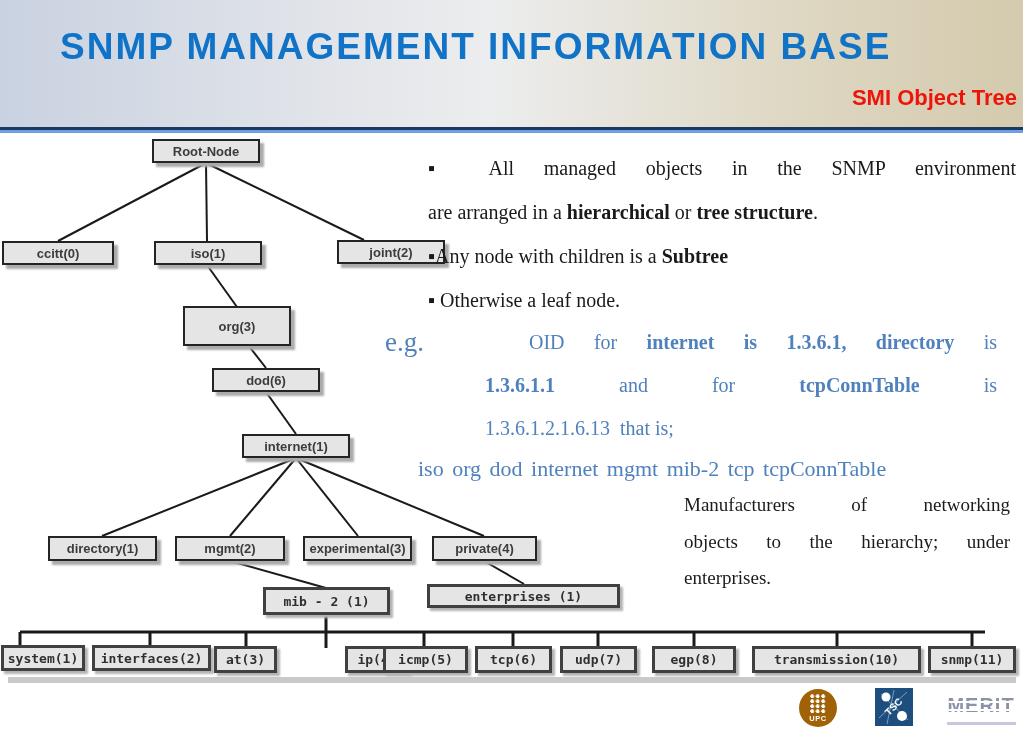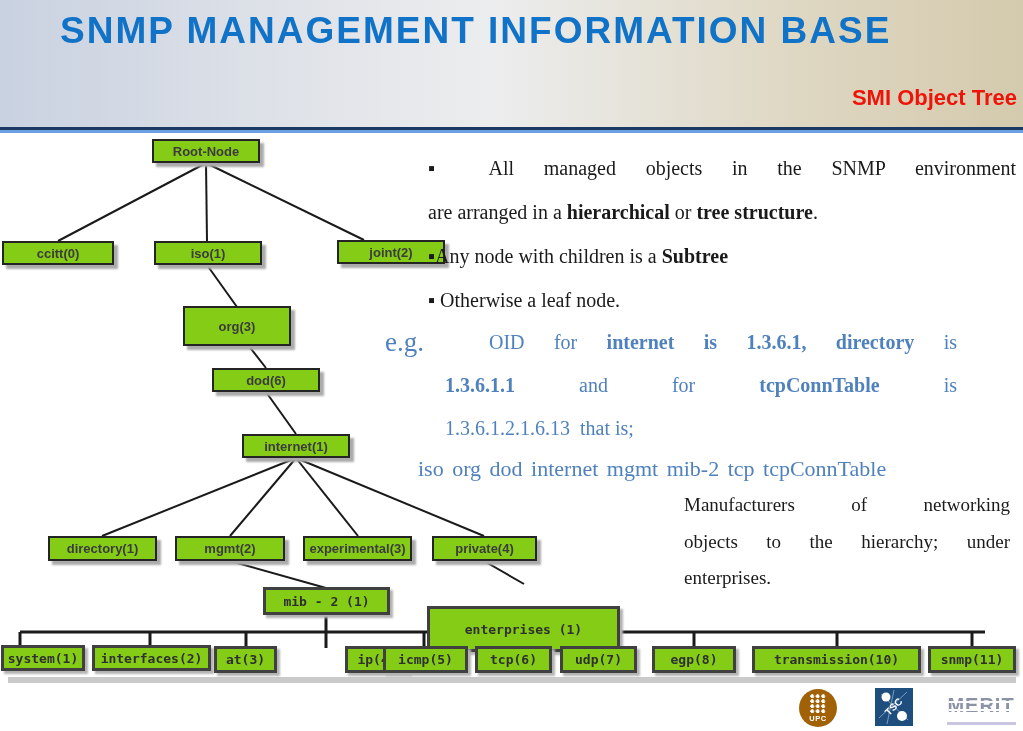--- a/index.html
+++ b/index.html
@@ -2,46 +2,46 @@
 <html><head>
 <meta charset="utf-8">
 <style>
   html,body{margin:0;padding:0;background:#fff;}
   #slide{position:relative;width:1023px;height:731px;background:#ffffff;overflow:hidden;
          font-family:"Liberation Sans",sans-serif;}
 
   
   #header{position:absolute;left:0;top:0;width:1023px;height:127px;
           background:linear-gradient(90deg,#c9d2e1 0%,#dfe2e8 28%,#ecedee 48%,#ded7c2 78%,#d4caad 100%);}
-  #title{position:absolute;left:60px;top:10px;font-weight:bold;font-size:37px;letter-spacing:2px;
+  #title{position:absolute;left:60px;top:26px;font-weight:bold;font-size:37px;letter-spacing:2px;
          color:#1173c7;white-space:nowrap;}
   #subtitle{position:absolute;right:6px;top:85px;font-weight:bold;font-size:22px;color:#ee1409;white-space:nowrap;}
   #sep-navy{position:absolute;left:0;top:127px;width:1023px;height:3px;background:#1b3a63;}
   #sep-blue{position:absolute;left:0;top:130px;width:1023px;height:3px;background:#6e9fe3;}
 
   
   #edge-layer{position:absolute;left:0;top:0;width:1023px;height:731px;}
   #node-layer{position:absolute;left:0;top:0;width:0;height:0;}
   .node{position:absolute;box-sizing:border-box;display:flex;align-items:center;justify-content:center;
-        background:#84cc16;white-space:nowrap;}
+        background:#e5e5e5;white-space:nowrap;}
   .styleA{border:2px solid #242424;box-shadow:4px 4px 2px #ababab;
           font:bold 13px "Liberation Sans",sans-serif;color:#3c3c3c;}
   .styleB{border:3px solid #404040;box-shadow:3px 3px 2px #b3b3b3;
           font:bold 13px "DejaVu Sans Mono",monospace;color:#2f2f2f;}
   #gray-band{position:absolute;left:8px;top:677px;width:1008px;height:6px;background:#cacaca;}
 
   
   .tline{white-space:pre-wrap;text-align:justify;}
   .tline.stretch{text-align-last:justify;}
   #bullets{position:absolute;left:428px;top:146px;width:588px;
            font-family:"Liberation Serif",serif;font-size:20px;line-height:44px;color:#1a1a1a;}
   #example{position:absolute;left:385px;top:321px;width:612px;
            font-family:"Liberation Serif",serif;font-size:20px;line-height:43px;color:#4f81bd;}
   #eg-label{position:absolute;left:0;top:0;font-size:27px;}
-  #eg-lines{margin-left:60px;width:512px;}
+  #eg-lines{margin-left:100px;width:512px;}
   #eg-lines .tline:first-child{text-indent:44px;}
   #oid-path{position:absolute;left:418px;top:456px;font-family:"Liberation Serif",serif;
             font-size:22px;word-spacing:3px;color:#4f81bd;white-space:nowrap;}
   #note{position:absolute;left:684px;top:487px;width:326px;
         font-family:"Liberation Serif",serif;font-size:19px;line-height:36.5px;color:#1b1b1b;}
   b{font-weight:bold;}
 
   
   #upc-logo{position:absolute;left:799px;top:689px;width:38px;height:38px;border-radius:50%;
             background:#a16207;display:flex;flex-direction:column;align-items:center;}
@@ -100,21 +100,21 @@
       <div class="node styleA" style="left: 154px; top: 241px; width: 108px; height: 24px;">iso(1)</div>
       <div class="node styleA" style="left: 310px; top: 240px; width: 108px; height: 24px; margin-left: 27px;">joint(2)</div>
       <div class="node styleA" style="left: 183px; top: 306px; width: 108px; height: 40px;">org(3)</div>
       <div class="node styleA" style="left: 212px; top: 368px; width: 108px; height: 24px;">dod(6)</div>
       <div class="node styleA" style="left: 242px; top: 434px; width: 108px; height: 24px;">internet(1)</div>
       <div class="node styleA" style="left: 48px; top: 536px; width: 109px; height: 25px;">directory(1)</div>
       <div class="node styleA" style="left: 175px; top: 536px; width: 110px; height: 25px;">mgmt(2)</div>
       <div class="node styleA" style="left: 303px; top: 536px; width: 109px; height: 25px;">experimental(3)</div>
       <div class="node styleA" style="left: 432px; top: 536px; width: 105px; height: 25px;">private(4)</div>
       <div class="node styleB" style="left: 263px; top: 587px; width: 127px; height: 28px;">mib - 2 (1)</div>
-      <div class="node styleB" style="left: 427px; top: 606px; width: 193px; height: 46px;">enterprises (1)</div>
+      <div class="node styleB" style="left: 427px; top: 584px; width: 193px; height: 24px;">enterprises (1)</div>
       <div class="node styleB" style="left: 1px; top: 645px; width: 84px; height: 26px;">system(1)</div>
       <div class="node styleB" style="left: 92px; top: 645px; width: 119px; height: 26px;">interfaces(2)</div>
       <div class="node styleB" style="left: 214px; top: 646px; width: 63px; height: 27px;">at(3)</div>
       <div class="node styleB" style="left: 297px; top: 646px; width: 64px; height: 27px; margin-left: 48px;">ip(4)</div>
       <div class="node styleB" style="left: 383px; top: 646px; width: 85px; height: 27px;">icmp(5)</div>
       <div class="node styleB" style="left: 475px; top: 646px; width: 77px; height: 27px;">tcp(6)</div>
       <div class="node styleB" style="left: 560px; top: 646px; width: 77px; height: 27px;">udp(7)</div>
       <div class="node styleB" style="left: 652px; top: 646px; width: 84px; height: 27px;">egp(8)</div>
       <div class="node styleB" style="left: 752px; top: 646px; width: 169px; height: 27px;">transmission(10)</div>
       <div class="node styleB" style="left: 928px; top: 646px; width: 88px; height: 27px;">snmp(11)</div>

